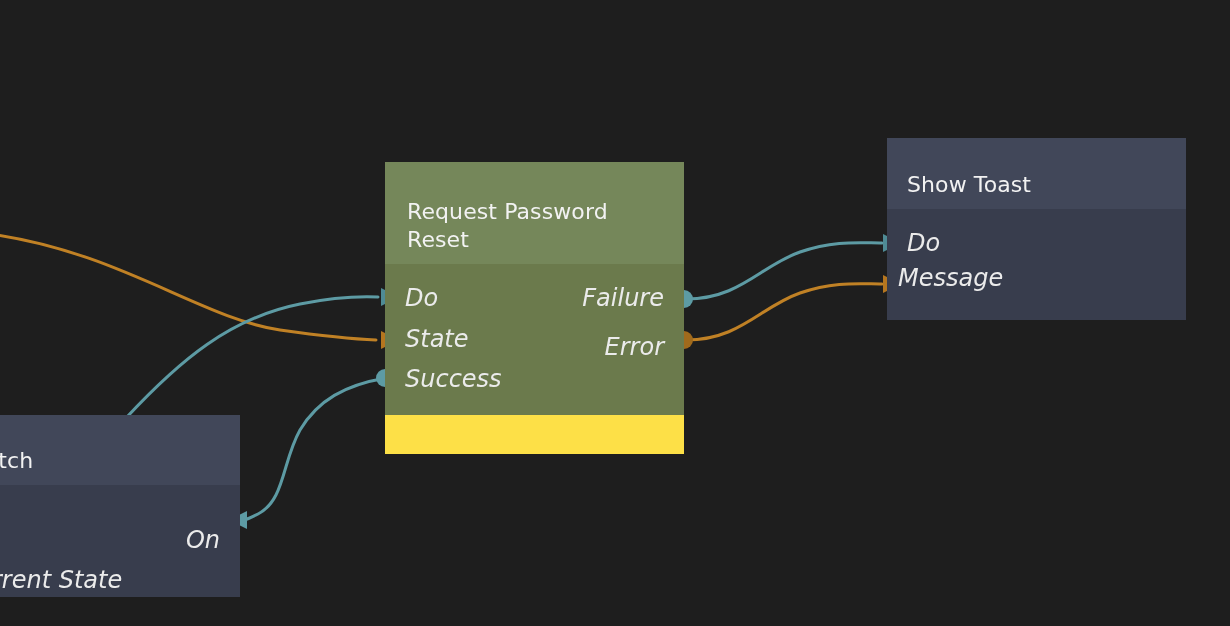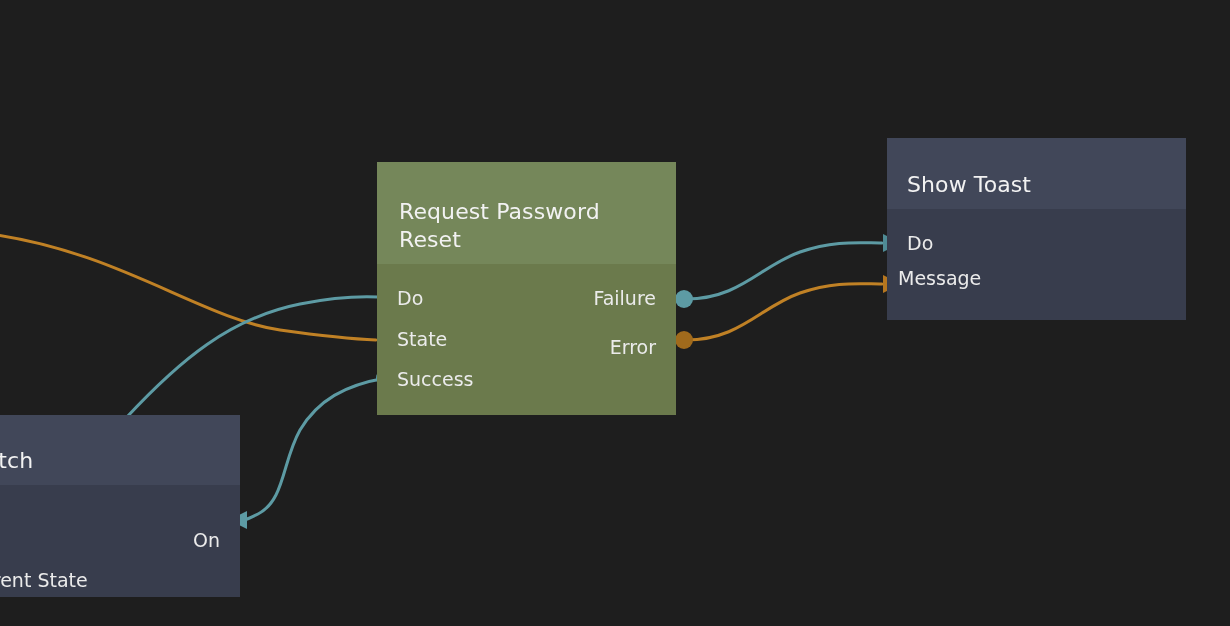--- a/index.html
+++ b/index.html
@@ -62,30 +62,31 @@
     position: absolute;
     height: 24px;
     display: flex;
     align-items: center;
     white-space: nowrap;
   }
   .port-row.in { left: 0; justify-content: flex-start; }
   .port-row.out { right: 0; justify-content: flex-end; }
   .port-label {
     color: #ebebeb;
-    font-size: 19px;
+    font-size: 24px;
     line-height: 24px;
     font-weight: 400;
+    font-style: italic;
   }
   
   #node-request-password-reset {
-    left: 377px;
+    left: 385px;
     top: 162px;
     width: 299px;
-    height: 253px;
+    height: 292px;
     background: #fde047;
   }
   #node-request-password-reset .node-header {
     height: 102px;
     background: #75875a;
     padding: 26px 22px 0 22px;
   }
   #node-request-password-reset .node-body {
     height: 151px;
     background: #6b7a4c;

